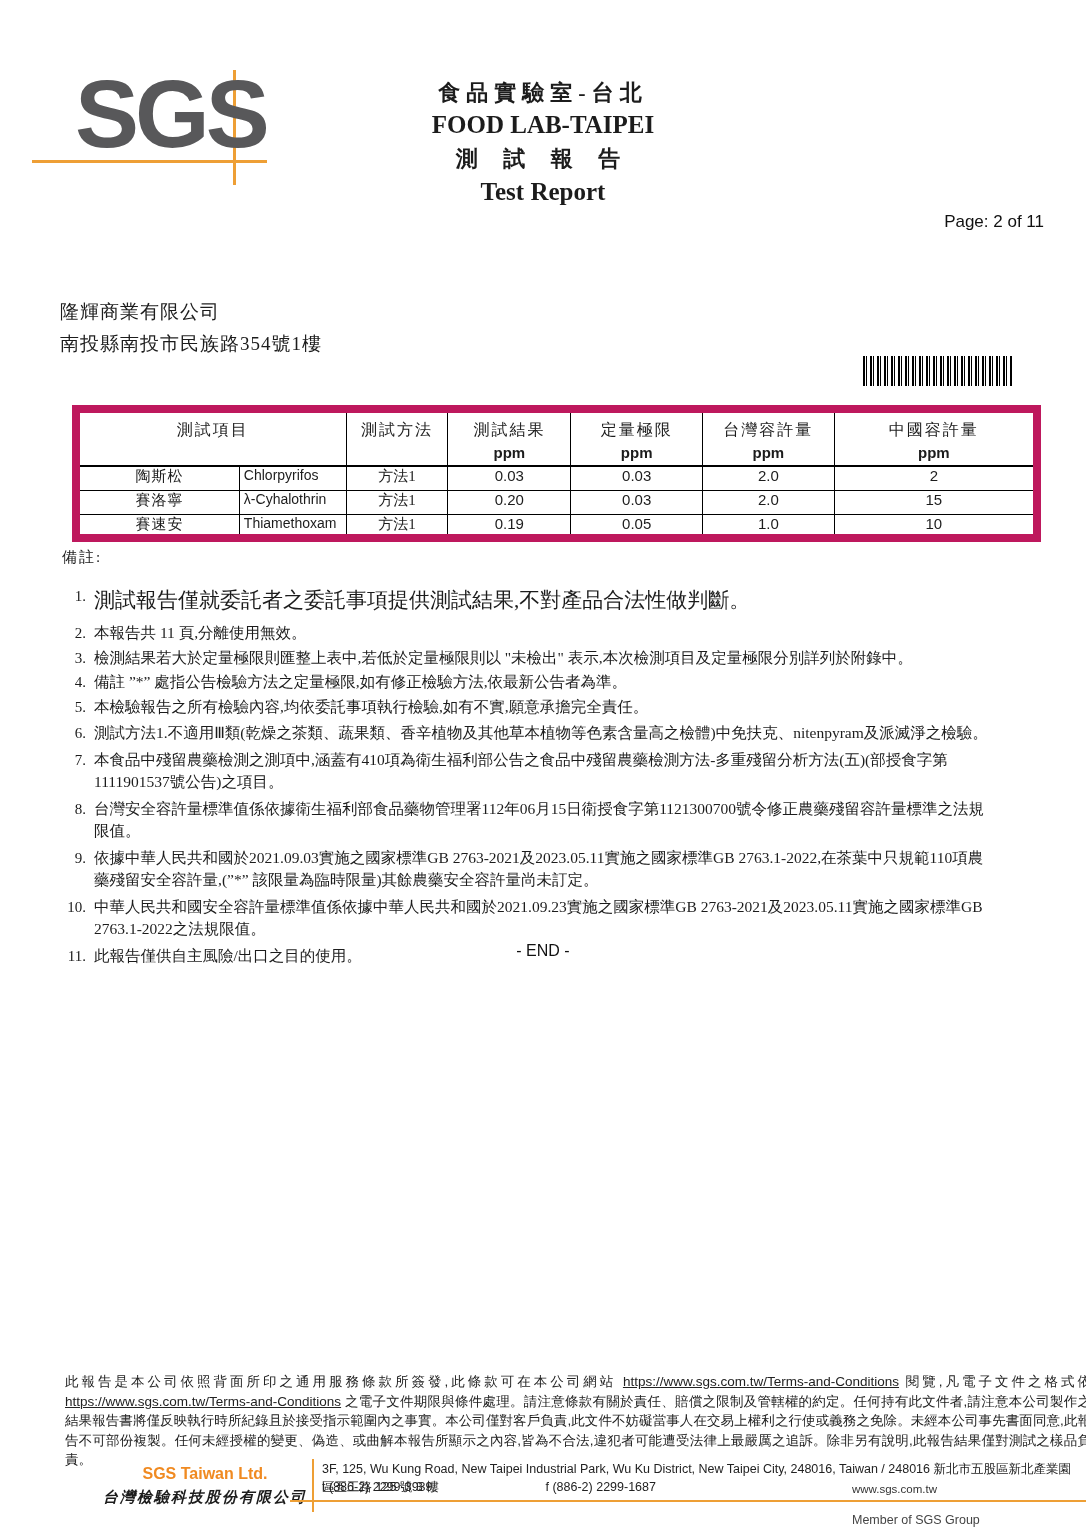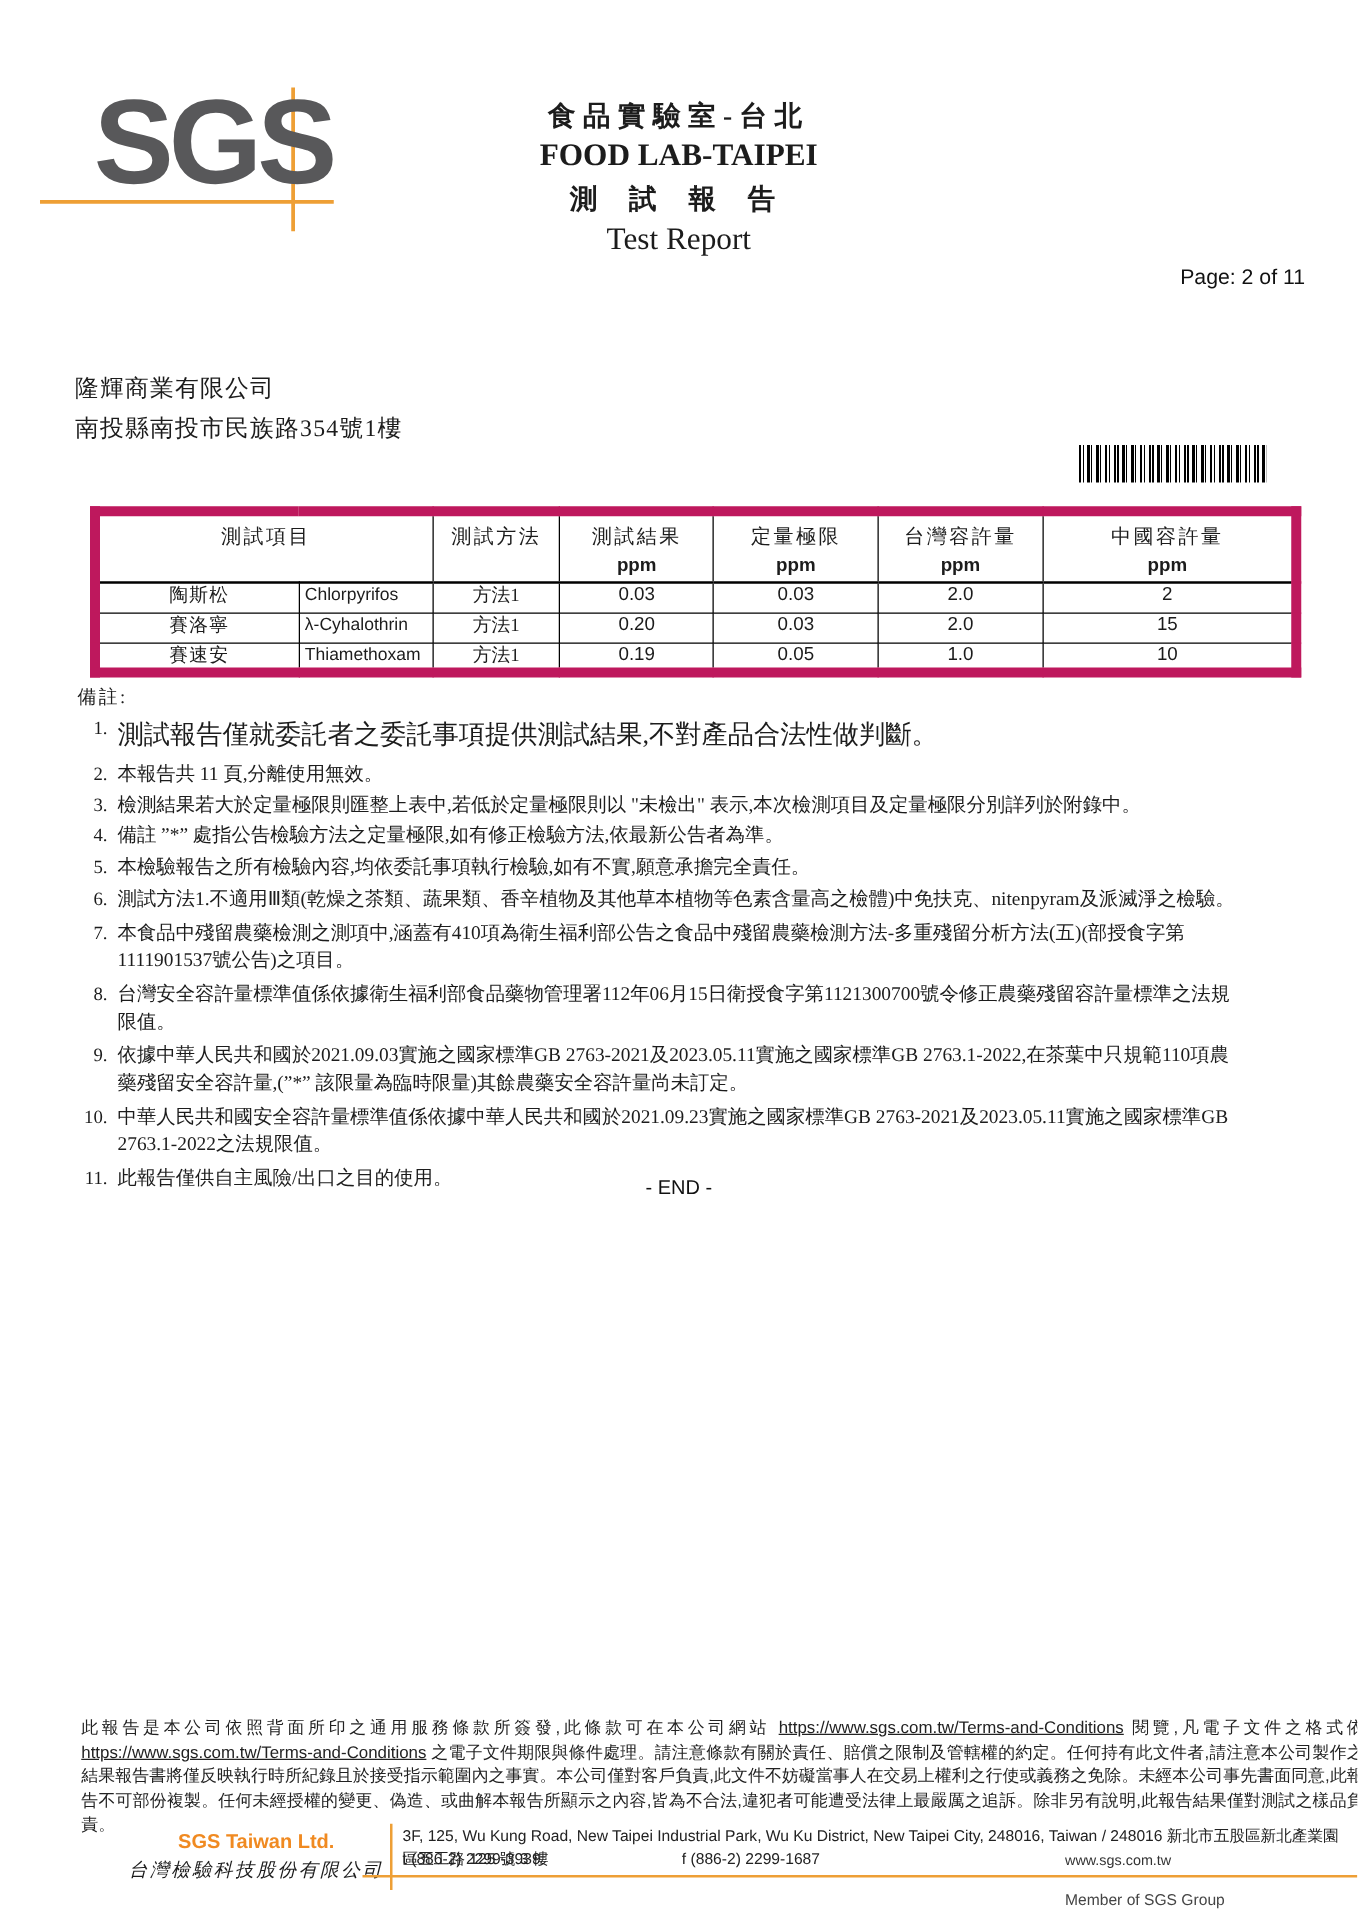--- a/index.html
+++ b/index.html
@@ -17,21 +17,21 @@
     font-family:"Liberation Sans", sans-serif; font-weight:bold;
     font-size:96px; line-height:96px; letter-spacing:-4px; color:#58585a;
   }
   .logo-hline { position:absolute; left:2px; top:90px; width:235px; height:3px; background:#ee9f35; }
   .logo-vline { position:absolute; left:203px; top:0px; width:3px; height:115px; background:#ee9f35; }
 
   .title-block { position:absolute; left:293px; top:78px; width:500px; text-align:center; }
   .title-zh   { font-size:22px; font-weight:bold; letter-spacing:6px; line-height:30px; }
   .title-en   { font-size:25px; font-weight:bold; line-height:34px; }
   .report-zh  { font-size:22px; font-weight:bold; letter-spacing:10px; line-height:33px; }
-  .report-en  { font-size:25px; font-weight:normal; line-height:34px; }
+  .report-en  { font-size:25px; font-weight:bold; line-height:34px; }
 
   .page-no {
     position:absolute; right:42px; top:212px;
     font-family:"Liberation Sans", sans-serif; font-size:17px; color:#111;
   }
 
   
   .client { position:absolute; left:60px; top:296px; }
   .client-name    { font-size:19px; line-height:32px; letter-spacing:1px; }
   .client-address { font-size:19px; line-height:32px; letter-spacing:1px; }
@@ -61,21 +61,21 @@
   .th-label { font-size:16px; font-weight:normal; text-align:center; letter-spacing:2px; line-height:22px; }
   .th-unit  { font-family:"Liberation Sans", sans-serif; font-size:15px; line-height:24px; }
   .result-table td { height:24px; padding:0 4px; }
   .td-zh  { text-align:center; font-size:15px; letter-spacing:1px; }
   .td-en  { text-align:left; font-family:"Liberation Sans", sans-serif; font-size:14px; }
   .td-mid { text-align:center; font-size:15px; }
   .td-num { text-align:center; font-family:"Liberation Sans", sans-serif; font-size:15px; }
 
   
   .notes { position:absolute; left:56px; top:548px; width:940px; }
-  .notes-label { font-size:15px; letter-spacing:2px; margin-left:6px; margin-bottom:5px; }
+  .notes-label { font-size:15px; letter-spacing:2px; margin-left:6px; margin-bottom:18px; }
   .note-item { display:flex; margin-bottom:2px; }
   .note-num  { flex:0 0 38px; text-align:right; padding-right:8px; font-size:15px; line-height:22px; }
   .note-text { flex:1; font-size:15.5px; line-height:22.5px; overflow-wrap:anywhere; }
   .note-item.large { margin-top:2px; margin-bottom:7px; }
   .note-item.large .note-text { font-size:21px; line-height:30px; }
   .note-item.gap { margin-top:4px; margin-bottom:4px; }
 
   .end-marker {
     position:absolute; left:0; top:942px; width:1086px; text-align:center;
     font-family:"Liberation Sans", sans-serif; font-size:16px; color:#111;
@@ -84,21 +84,21 @@
   
   .legal {
     position:absolute; left:30px; top:1372px; width:1026px;
     font-family:"Liberation Sans", sans-serif; font-size:13.5px; line-height:19.5px;
     text-align:justify; color:#222; overflow-wrap:anywhere;margin-left:35px;
   }
   .legal a, .legal .link { color:#222; text-decoration:underline; }
 
   .foot-company { position:absolute; left:100px; top:1463px; width:210px; text-align:center; }
   .foot-company-en { color:#f08a21; font-family:"Liberation Sans", sans-serif; font-weight:bold; font-size:16px; line-height:22px; }
-  .foot-company-zh { font-size:15px; line-height:24px; letter-spacing:2px; font-style:italic; }
+  .foot-company-zh { font-size:15px; line-height:24px; letter-spacing:2px; font-style:italic;font-weight:bold; }
 
   .foot-vline { position:absolute; left:312px; top:1459px; width:2px; height:53px; background:#ee9f35; }
   .foot-hline { position:absolute; left:290px; top:1500px; width:796px; height:2px; background:#ee9f35; }
 
   .foot-address {
     position:absolute; left:322px; top:1460px; width:760px;
     font-family:"Liberation Sans", sans-serif; font-size:12.5px; line-height:18px; color:#222;
   }
   .foot-contact { position:absolute; left:322px; top:1480px; width:760px;
     font-family:"Liberation Sans", sans-serif; font-size:12.5px; color:#222; }

